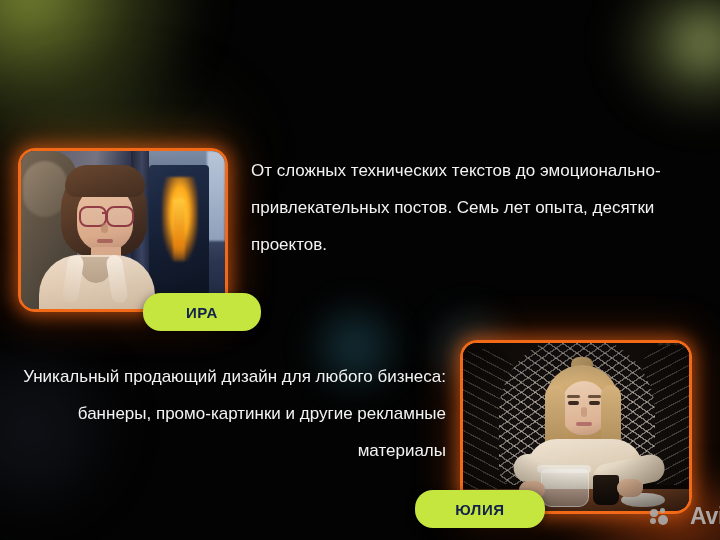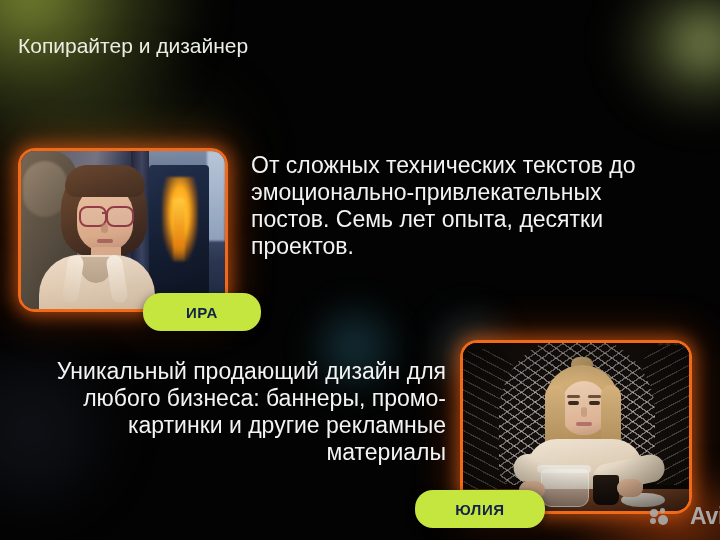--- a/index.html
+++ b/index.html
@@ -176,21 +176,21 @@
     position:absolute;border-radius:18px;
     background:#c5e63f;color:#12224a;
     font-size:15px;font-weight:bold;letter-spacing:.6px;
     display:flex;align-items:center;justify-content:center;
     box-shadow:0 3px 10px rgba(0,0,0,.55);
   }
   #badge-ira{left:143px;top:293px;width:118px;height:38px;}
   #badge-yulia{left:415px;top:490px;width:130px;height:38px;}
 
   
-  .body-copy{position:absolute;color:#f3f3f3;font-size:23px;line-height:27px;}
+  .body-copy{position:absolute;color:#f3f3f3;font-size:17px;line-height:37px;}
   #copy1{left:251px;top:152px;width:420px;text-align:left;}
   #copy2{left:8px;top:358px;width:438px;text-align:right;}
 
   
   #avito{position:absolute;left:650px;top:505px;display:flex;align-items:center;gap:21px;opacity:.92;}
   #avito-dots{position:relative;width:19px;height:17px;}
   #avito-dots i{position:absolute;border-radius:50%;background:#a9a9a9;display:block;}
   .d1{left:0;top:1px;width:8px;height:8px;}
   .d2{left:10px;top:0;width:5px;height:5px;}
   .d3{left:0;top:10px;width:6px;height:6px;}
@@ -204,21 +204,20 @@
 
   <div class="glow glow-tl"></div>
   <div class="glow glow-ml"></div>
   <div class="glow glow-tr"></div>
   <div class="glow glow-c1"></div>
   <div class="glow glow-c2"></div>
   <div class="glow glow-lb"></div>
   <div class="glow glow-rb"></div>
 
   <div id="header">
-    <div id="subtitle">Копирайтер и дизайнер</div>
   </div>
 
   <div id="photo1" class="photo-card">
     <div class="photo-inner">
       <div class="ph-layer" id="p1-bg"></div>
       <div class="ph-layer" id="p1-window"></div>
       <div class="ph-layer" id="p1-sky"></div>
       <div class="ph-layer" id="p1-pillar"></div>
       <div class="ph-layer" id="p1-panel"></div>
       <div class="ph-layer" id="p1-flame"></div>

